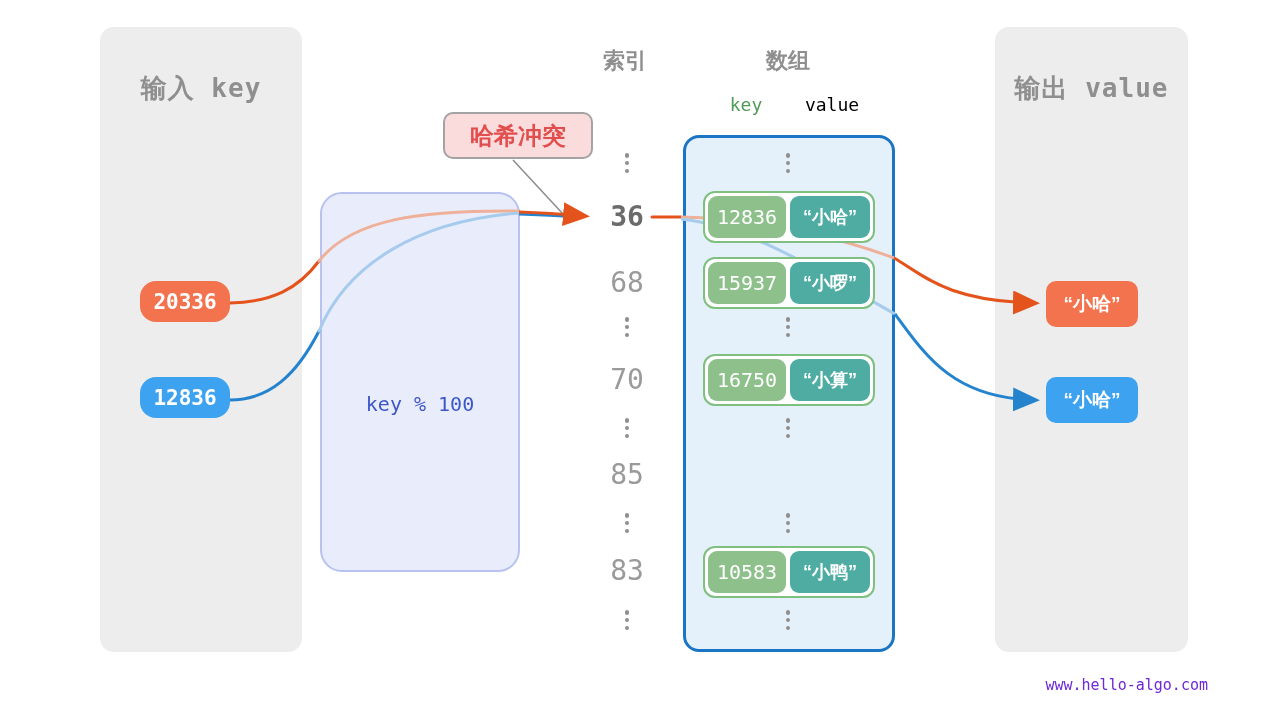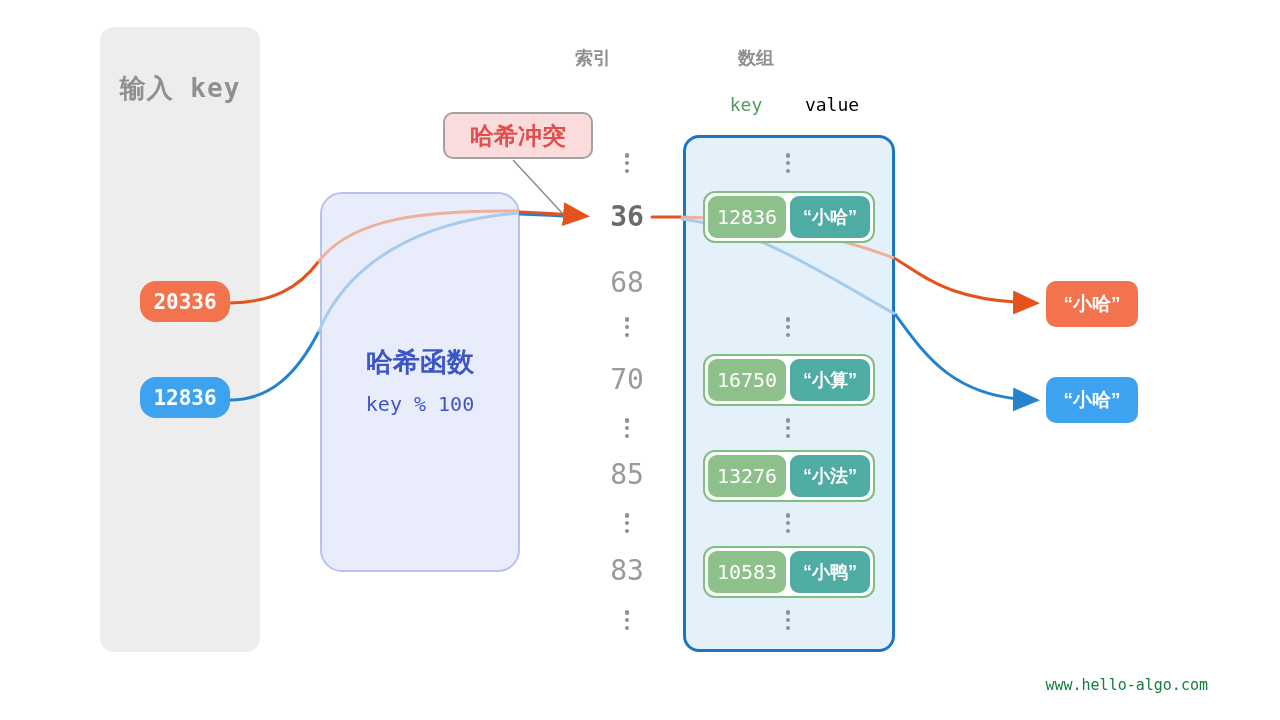--- a/index.html
+++ b/index.html
@@ -1,40 +1,40 @@
 <!DOCTYPE html>
 <html><head>
 <meta charset="utf-8">
 <style>
   html,body{margin:0;padding:0;background:#ffffff;}
   #canvas{position:relative;width:1280px;height:720px;background:#ffffff;overflow:hidden;
           font-family:"Liberation Sans","DejaVu Sans",sans-serif;}
   
   .panel{position:absolute;top:27px;height:625px;background:#EDEDED;border-radius:14px;}
-  .panel.left{left:100px;width:160px;}
+  .panel.left{left:100px;width:202px;}
   .panel.right{left:995px;width:193px;}
   .panel-title{position:absolute;top:44px;left:0;width:100%;text-align:center;
                font-size:26px;font-weight:bold;color:#8F8F8F;letter-spacing:1px;
                font-family:"DejaVu Sans Mono","Liberation Mono","Liberation Sans",sans-serif;}
   
   .hash-box{position:absolute;left:320px;top:192px;width:200px;height:380px;background:#E9EDFB;
             border:2px solid #B7C2F1;border-radius:22px;box-sizing:border-box;}
   .hash-title{position:absolute;left:320px;top:344px;width:200px;text-align:center;
               font-size:27px;font-weight:bold;color:#3D56C5;}
   .hash-formula{position:absolute;left:320px;top:392px;width:200px;text-align:center;
                 font-size:20px;color:#3D56C5;
                 font-family:"DejaVu Sans Mono","Liberation Mono",monospace;}
   
   .collision{position:absolute;left:443px;top:112px;width:150px;height:47px;background:#FBDCDC;
              border:2px solid #a3a3a3;border-radius:10px;box-sizing:border-box;
              display:flex;align-items:center;justify-content:center;
              font-size:24px;font-weight:bold;color:#E24E4E;}
   
-  .col-header{position:absolute;top:46px;width:100px;
-              font-size:18px;font-weight:bold;color:#8F8F8F;}
+  .col-header{position:absolute;top:46px;width:100px;text-align:center;
+              font-size:22px;font-weight:bold;color:#8F8F8F;}
   .col-header.idx{left:575px;}
   .col-header.arr{left:738px;}
   .kv-header{position:absolute;top:94px;text-align:center;font-size:18px;
              font-family:"DejaVu Sans Mono","Liberation Mono",monospace;}
   .kv-header.key{left:716px;width:60px;color:#4E9B58;}
   .kv-header.val{left:796px;width:72px;color:#000000;}
   
   .array-box{position:absolute;left:683px;top:135px;width:212px;height:517px;background:#E4F1FB;
              border:3px solid #1B75C5;border-radius:16px;box-sizing:border-box;}
   
@@ -57,31 +57,34 @@
   
   .kbox{position:absolute;width:90px;height:41px;border-radius:16px;display:flex;align-items:center;
         justify-content:center;color:#fff;font-size:21px;font-weight:bold;
         font-family:"DejaVu Sans Mono","Liberation Mono",monospace;}
   .kbox.orange{background:#F2734D;}
   .kbox.blue{background:#3DA2F0;}
   .obox{position:absolute;left:1046px;width:92px;height:46px;border-radius:10px;display:flex;
         align-items:center;justify-content:center;color:#fff;font-size:19px;font-weight:bold;}
   .obox.orange{background:#F2734D;}
   .obox.blue{background:#3DA2F0;}
-  .watermark{position:absolute;right:72px;bottom:26px;font-size:15px;color:#15803d;
+  .watermark{position:absolute;right:72px;bottom:26px;font-size:15px;color:#6d28d9;
              font-family:"DejaVu Sans Mono","Liberation Mono",monospace;}
   #wires{position:absolute;left:0;top:0;pointer-events:none;}
 </style>
 </head>
 <body>
 
 <div id="canvas">
 
   <div class="panel left">
     <div class="panel-title">输入 key</div>
+  </div>
+  <div class="panel right">
+    <div class="panel-title">输出 value</div>
   </div>
   <div class="hash-box"></div>
   <div class="array-box"></div>
 
   <svg id="wires" width="1280" height="720" viewBox="0 0 1280 720">
     <defs>
       <marker id="ah-o" markerWidth="9" markerHeight="8" refX="7" refY="4" orient="auto">
         <path d="M0,0 L9,4 L0,8 Z" fill="#E4531B"></path>
       </marker>
       <marker id="ah-b" markerWidth="9" markerHeight="8" refX="7" refY="4" orient="auto">
@@ -104,21 +107,20 @@
 
     <path d="M652,217 L681,217" stroke="#E4531B" stroke-width="3" fill="none" stroke-linecap="round"></path>
 
     <path d="M681,217 C760,219 835,236 894,258" stroke="#EFB09A" stroke-width="3" fill="none"></path>
     <path d="M681,219 C755,227 830,278 895,314" stroke="#A6CBEC" stroke-width="3" fill="none"></path>
 
     <path d="M894,258 C922,274 945,301 1034,303" stroke="#E4531B" stroke-width="3" fill="none" marker-end="url(#ah-o)"></path>
     <path d="M895,314 C927,358 955,398 1034,400" stroke="#2583CE" stroke-width="3" fill="none" marker-end="url(#ah-b)"></path>
   </svg>
 
-  <div class="hash-title">哈希函数</div>
   <div class="hash-formula">key % 100</div>
 
   <div class="collision">哈希冲突</div>
 
   <div class="col-header idx">索引</div>
   <div class="col-header arr">数组</div>
   <div class="kv-header key">key</div>
   <div class="kv-header val">value</div>
 
   <div class="kbox orange" style="left:140px;top:281px;">20336</div>
@@ -178,28 +180,28 @@
   <div class="dots" style="left:783px;top:610px;">
       <i></i>
       <i></i>
       <i></i>
     </div>
 
   <div class="row" style="top:191px;">
     <div class="cell key">12836</div>
     <div class="cell val">“小哈”</div>
   </div>
+  <div class="row" style="top:257px;">
+    <div class="cell key">15937</div>
+    <div class="cell val">“小啰”</div>
+  </div>
   <div class="row" style="top:354px;">
     <div class="cell key">16750</div>
     <div class="cell val">“小算”</div>
   </div>
-  <div class="row" style="top:450px;">
-    <div class="cell key">13276</div>
-    <div class="cell val">“小法”</div>
-  </div>
   <div class="row" style="top:546px;">
     <div class="cell key">10583</div>
     <div class="cell val">“小鸭”</div>
   </div>
 
   <div class="obox orange" style="top:281px;">“小哈”</div>
   <div class="obox blue" style="top:377px;">“小哈”</div>
 
   <div class="watermark">www.hello-algo.com</div>
 </div>

